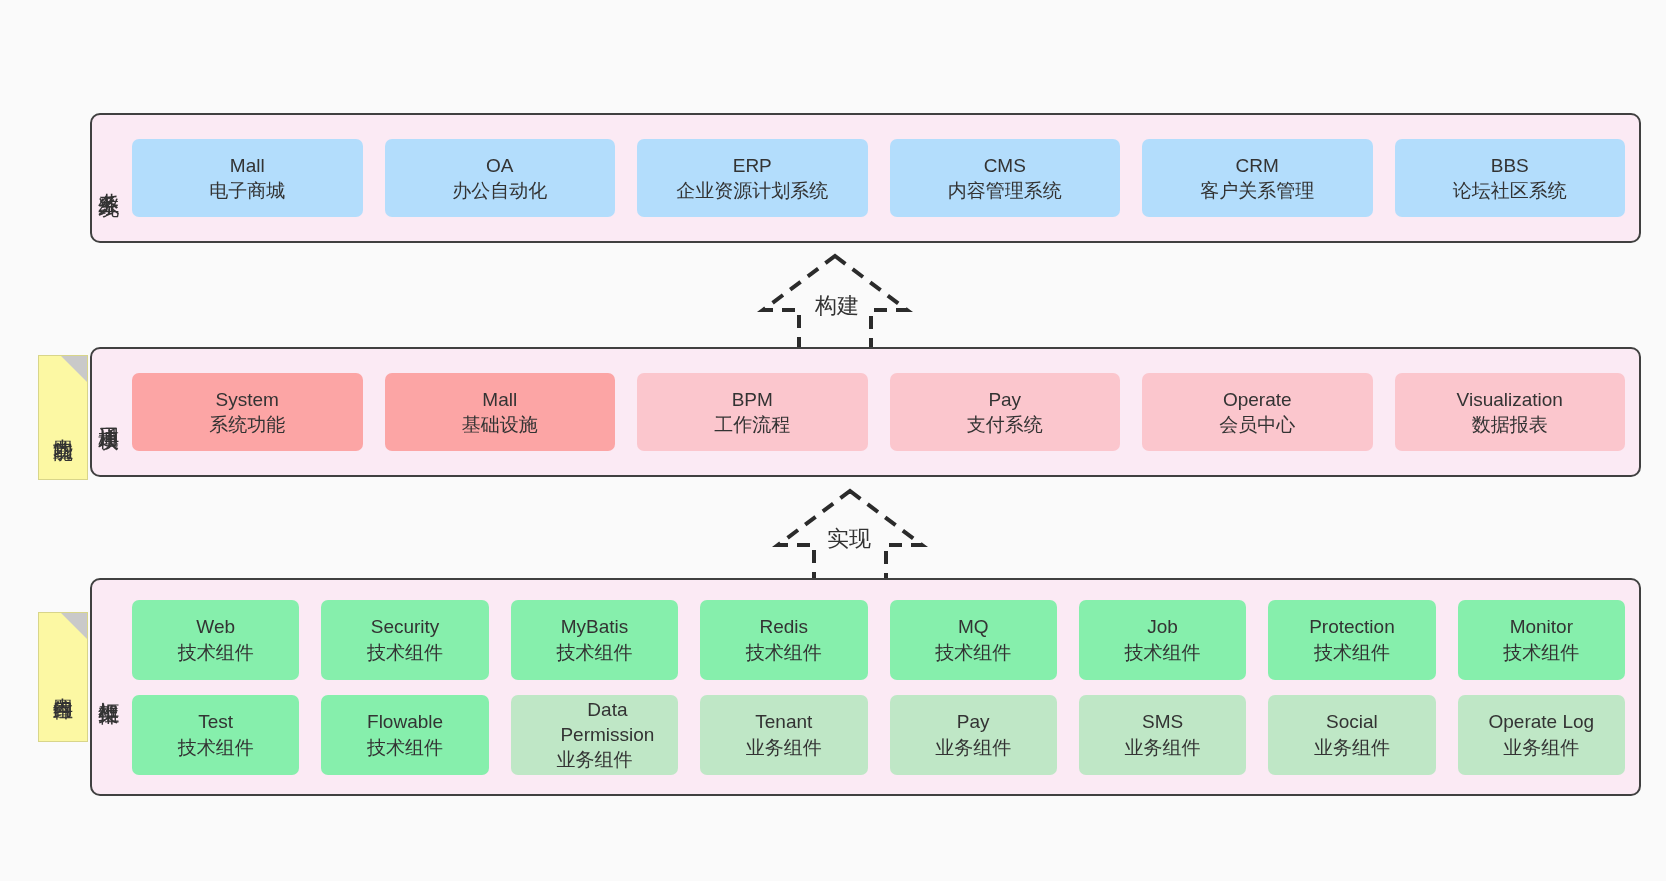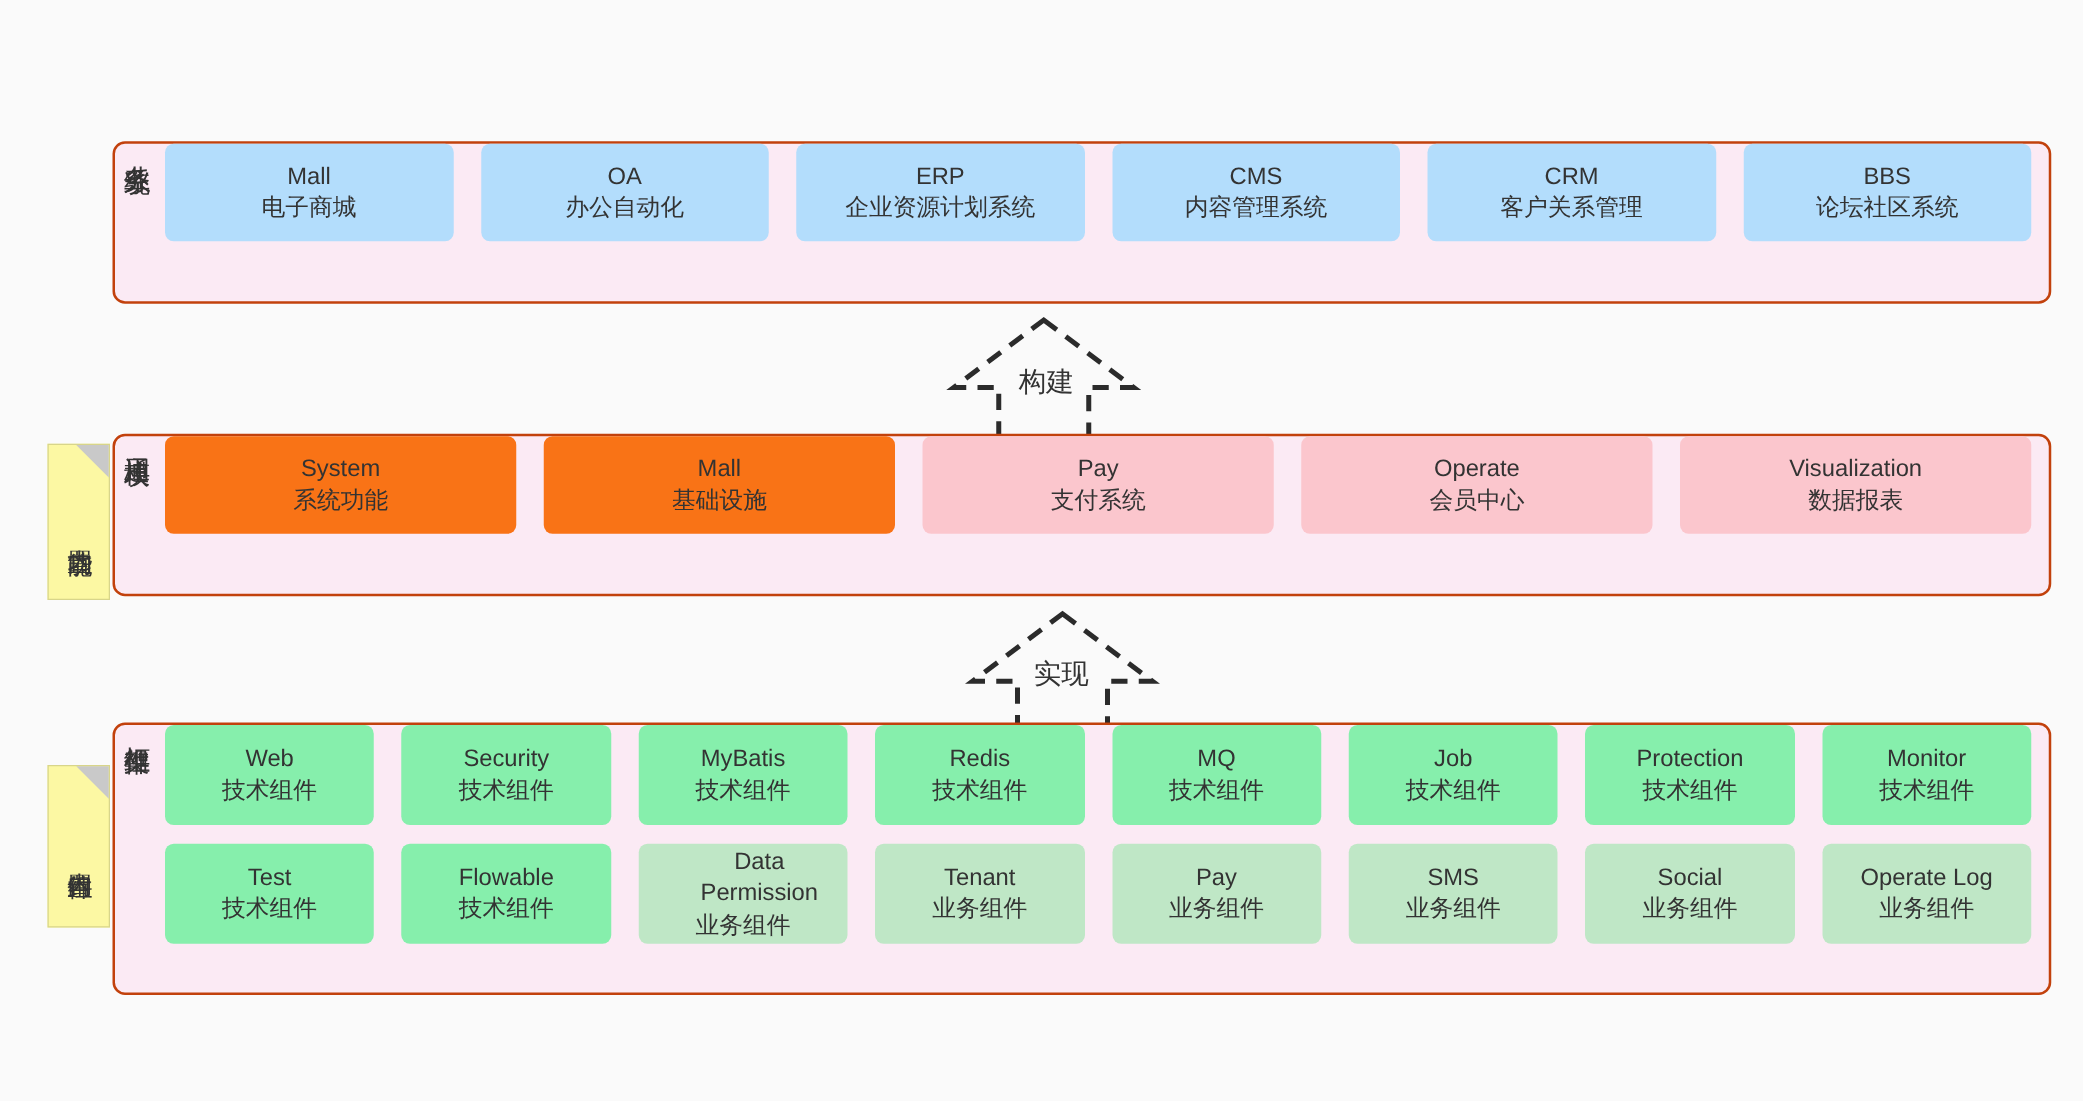--- a/index.html
+++ b/index.html
@@ -21,25 +21,25 @@
     left: 0; top: 0;
     width: 1666px;
     height: 881px;
   }
 
   
   .layer {
     position: absolute;
     box-sizing: border-box;
     background: #fbeaf4;
-    border: 2px solid #c2410c;
+    border: 2px solid #404040;
     border-radius: 10px;
     display: flex;
     flex-direction: row;
-    align-items: flex-start;
+    align-items: center;
   }
   .layer-label {
     flex: 0 0 auto;
     width: 34px;
     display: flex;
     align-items: center;
     justify-content: center;
     font-size: 21px;
     line-height: 1.12;
     color: #333333;
@@ -94,21 +94,21 @@
   #layer-business .row { gap: 22px; }
 
   
   #layer-common {
     left: 90px;
     top: 347px;
     width: 1551px;
     height: 130px;
   }
   #layer-common .card { height: 78px; }
-  .card.red-strong { background: #f97316; }
+  .card.red-strong { background: #fca5a5; }
   .card.red-light  { background: #fbc6cd; }
 
   
   #layer-framework {
     left: 90px;
     top: 578px;
     width: 1551px;
     height: 218px;
   }
   #layer-framework .layer-body { gap: 15px; padding: 0 14px 0 6px; }
@@ -228,20 +228,24 @@
       <div class="row">
         <div class="card red-strong">
           <span class="t-en">System</span>
           <span class="t-cn">系统功能</span>
         </div>
         <div class="card red-strong">
           <span class="t-en">Mall</span>
           <span class="t-cn">基础设施</span>
         </div>
         <div class="card red-light">
+          <span class="t-en">BPM</span>
+          <span class="t-cn">工作流程</span>
+        </div>
+        <div class="card red-light">
           <span class="t-en">Pay</span>
           <span class="t-cn">支付系统</span>
         </div>
         <div class="card red-light">
           <span class="t-en">Operate</span>
           <span class="t-cn">会员中心</span>
         </div>
         <div class="card red-light">
           <span class="t-en">Visualization</span>
           <span class="t-cn">数据报表</span>

